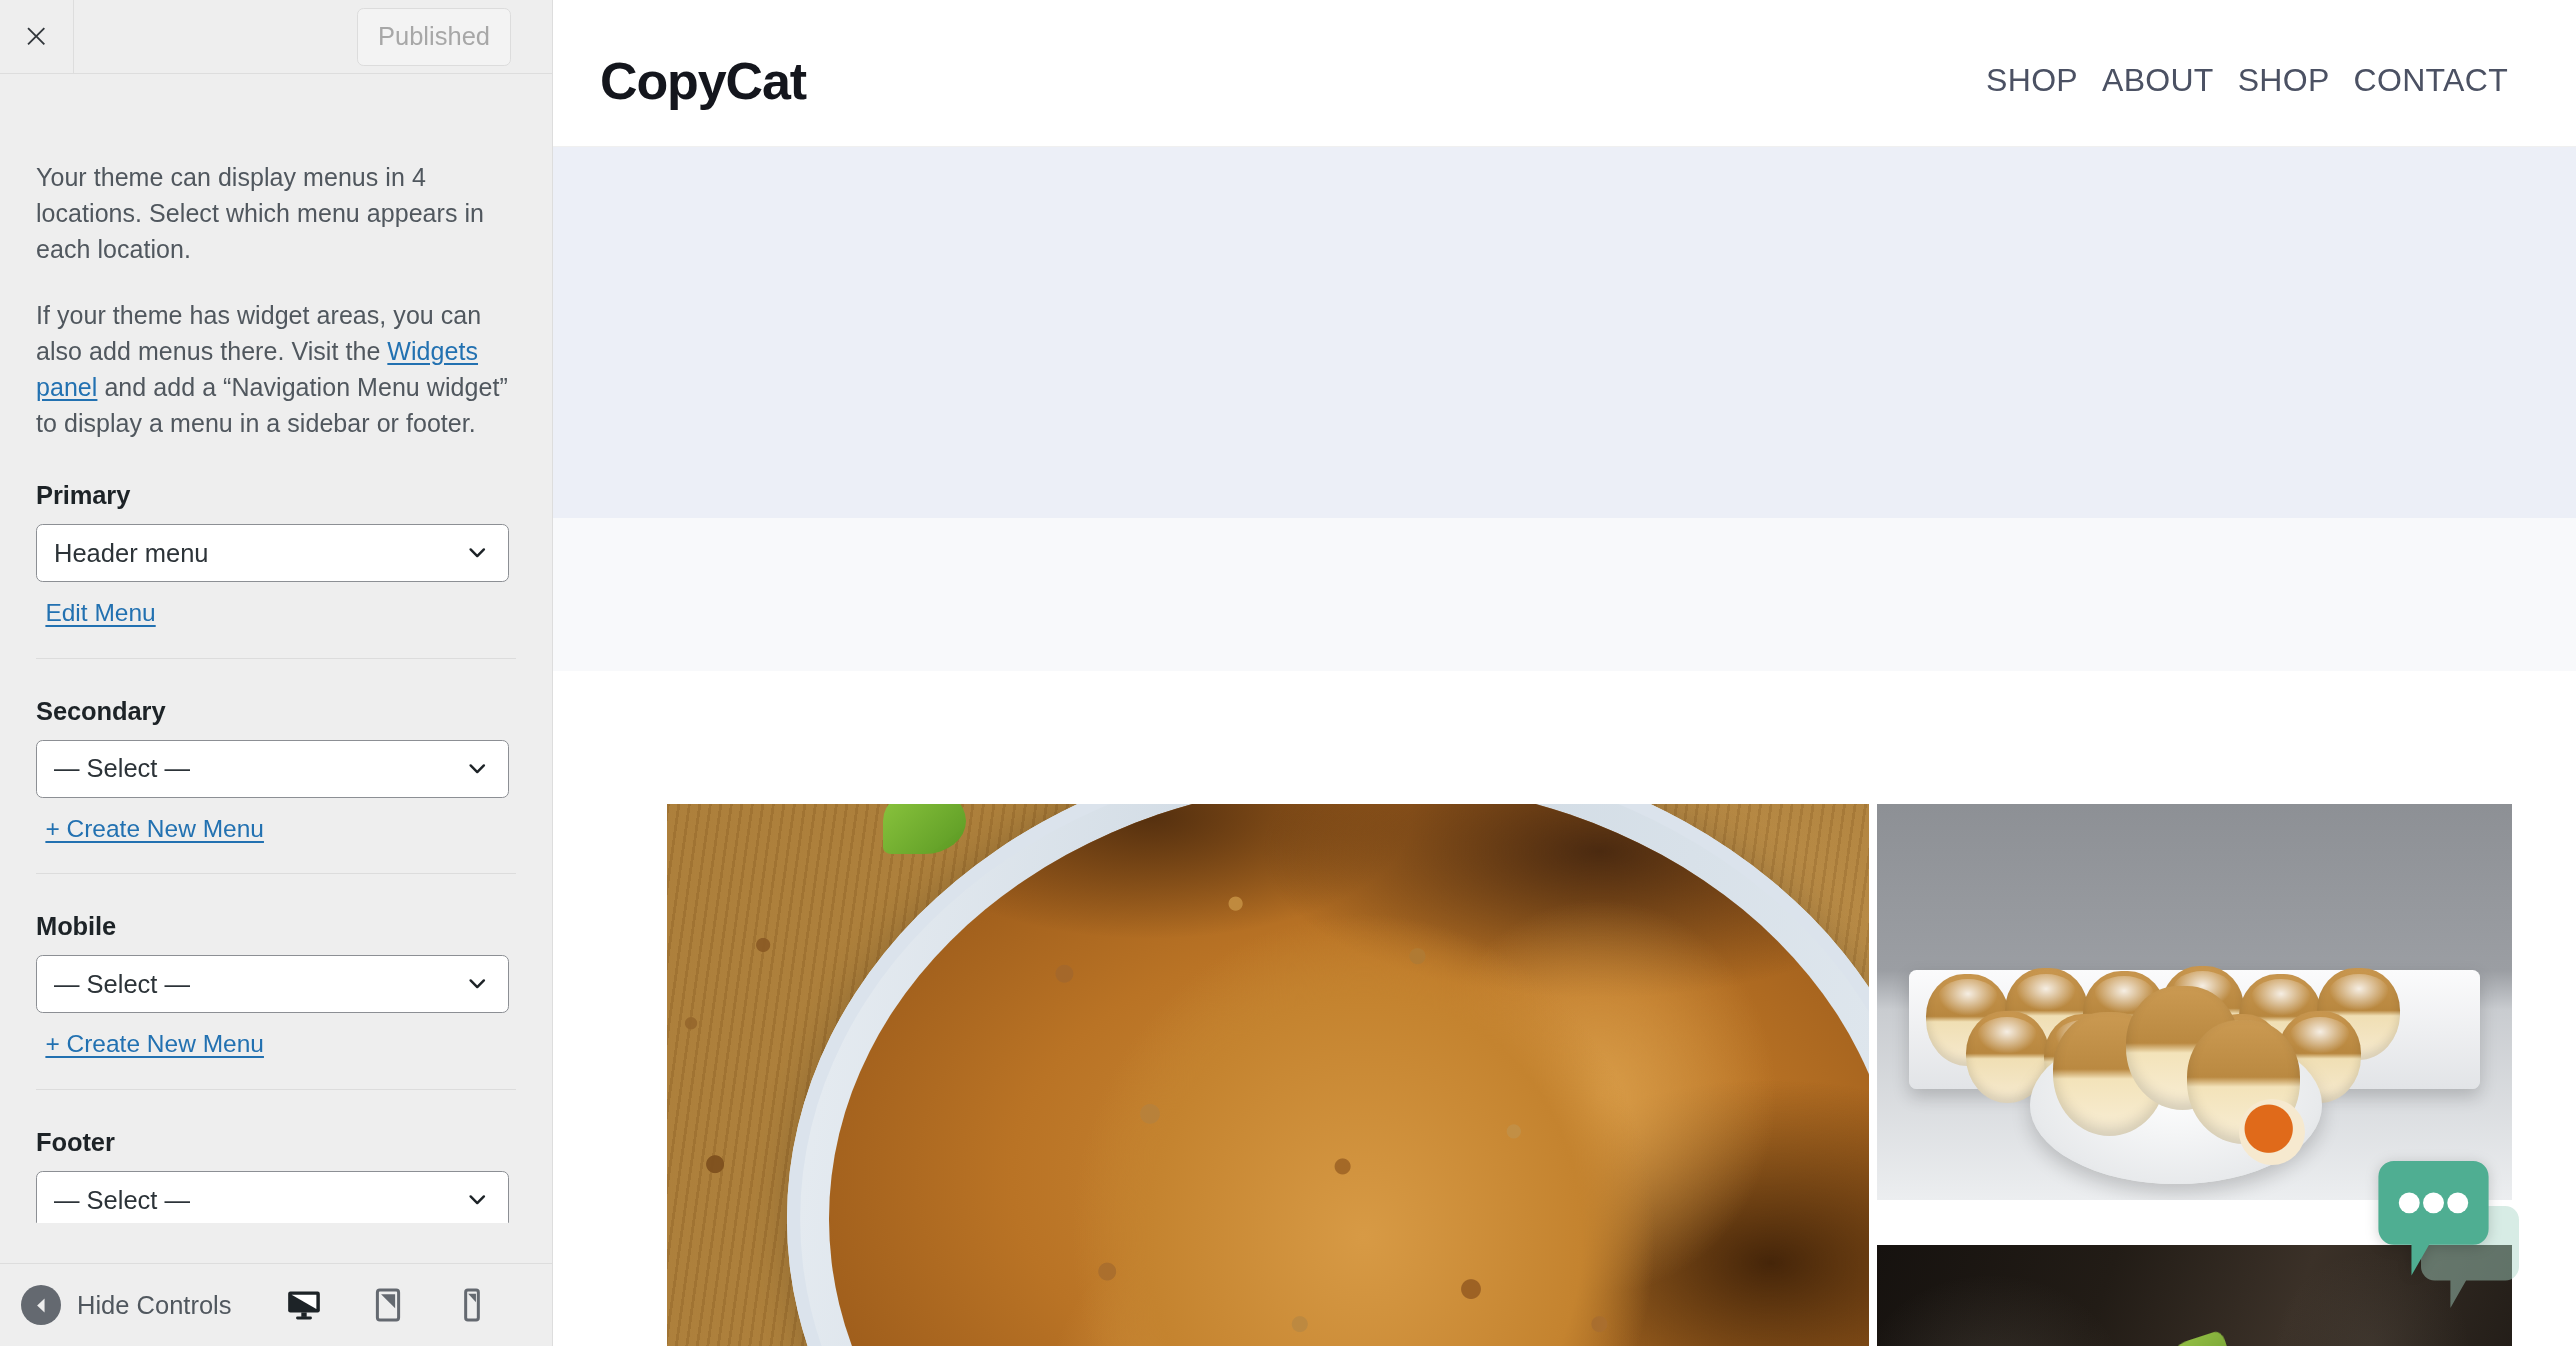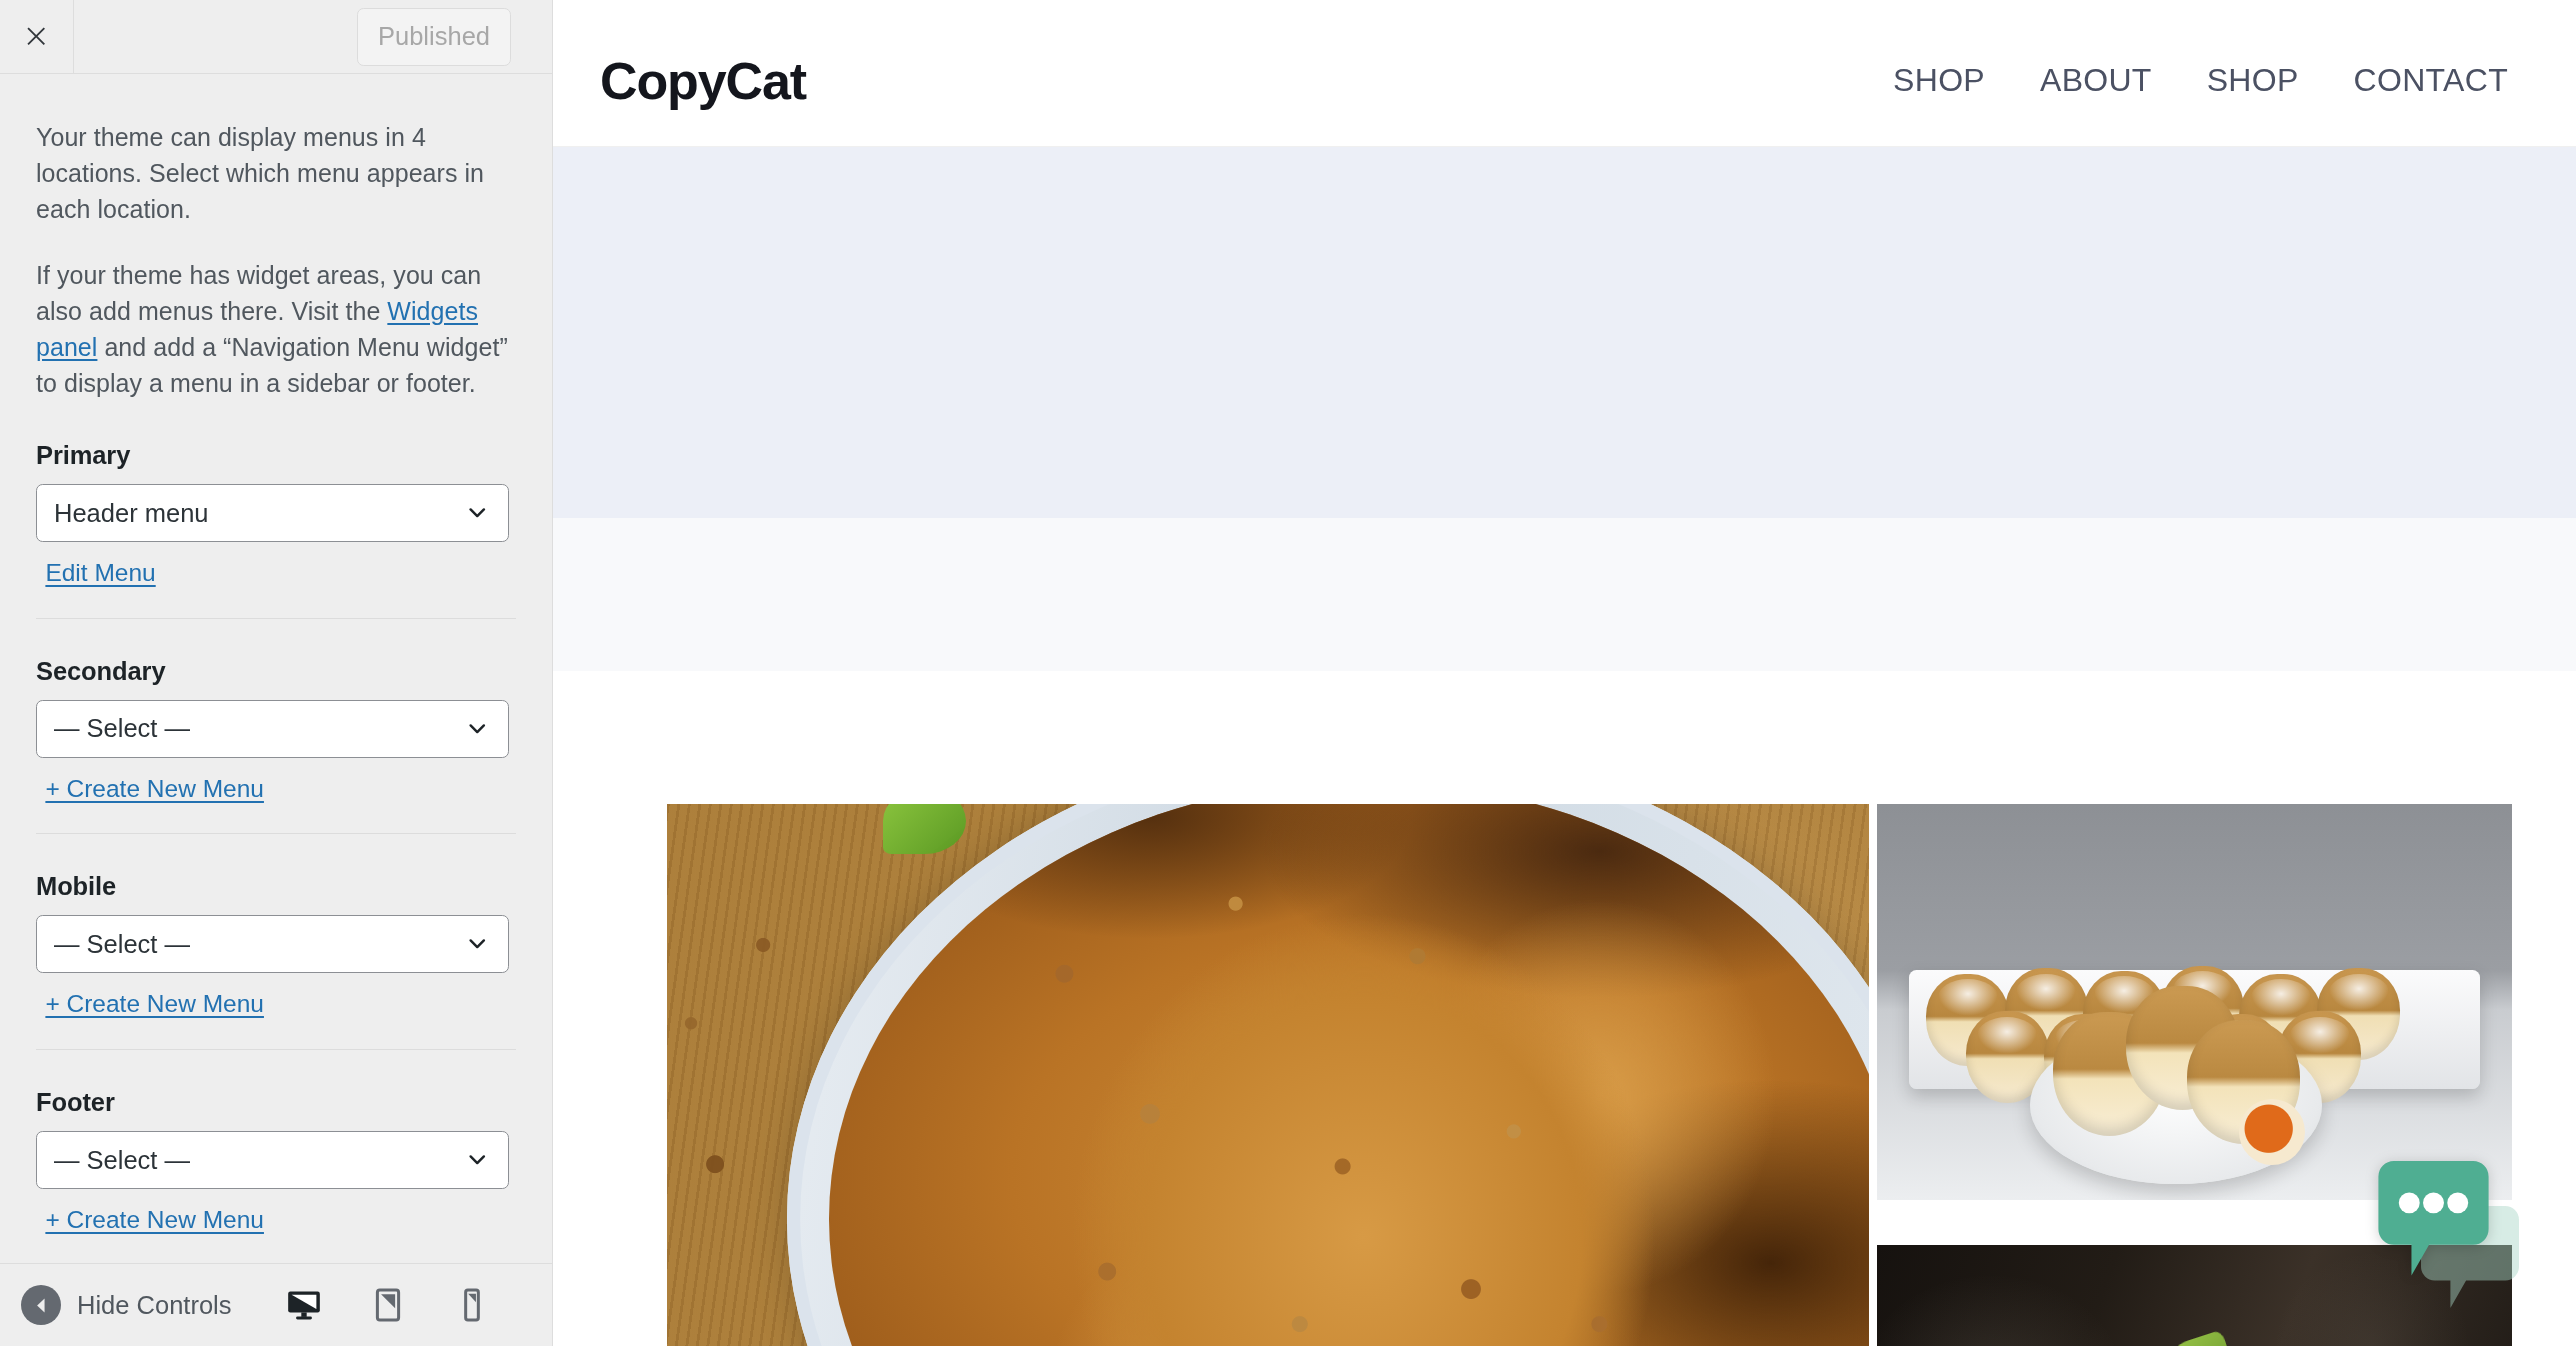--- a/index.html
+++ b/index.html
@@ -13,20 +13,21 @@
   #app { position: relative; width: 2576px; height: 1346px; display: flex; }
 
   
   .sidebar {
     position: relative;
     width: 553px; height: 1346px;
     background: #eeeeee;
     border-right: 1.9px solid #dddddd;
     display: flex; flex-direction: column;
     flex: 0 0 553px;
+    gap: 40px;
   }
   .sb-topbar {
     height: 74px; flex: 0 0 74px;
     display: flex; align-items: stretch;
     background: #eeeeee;
     border-bottom: 1.9px solid #dddddd;
   }
   .sb-close {
     width: 74px; flex: 0 0 74px;
     display: flex; align-items: center; justify-content: center;
@@ -159,21 +160,21 @@
   }
   .site-logo {
     font-family: "Liberation Sans Narrow", "Liberation Sans", sans-serif;
     font-weight: bold;
     font-size: 52px;
     letter-spacing: -1.1px;
     color: #14161d;
   }
   .site-nav {
     margin-left: auto;
-    display: flex; align-items: center; gap: 55px;
+    display: flex; align-items: center; gap: 24px;
   }
   .nav-item {
     font-size: 32px;
     color: #4b5163;
     letter-spacing: 0.3px;
     cursor: pointer;
   }
 
   .hero-band {
     height: 371px;

